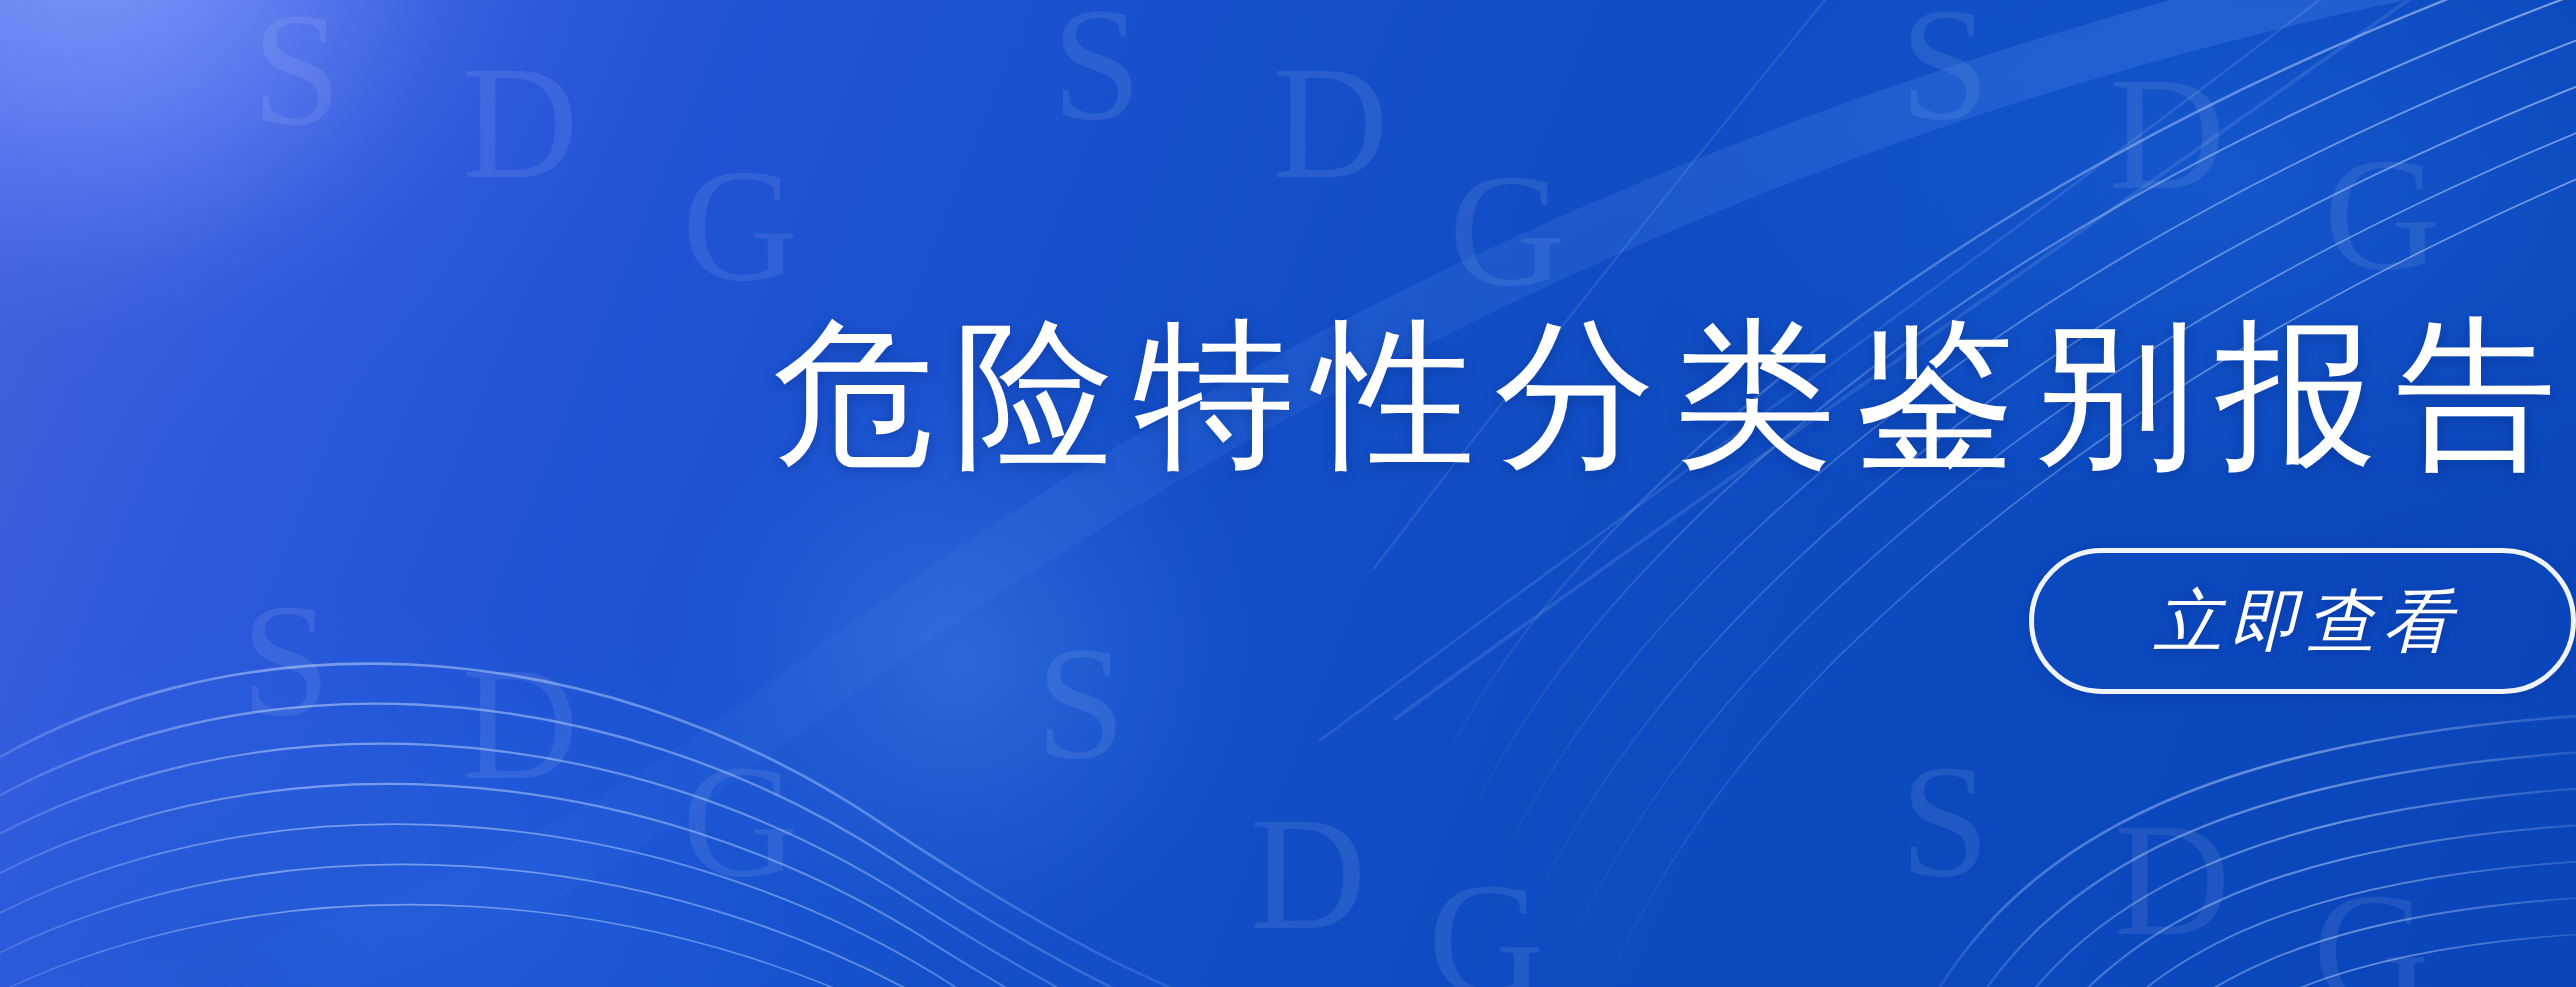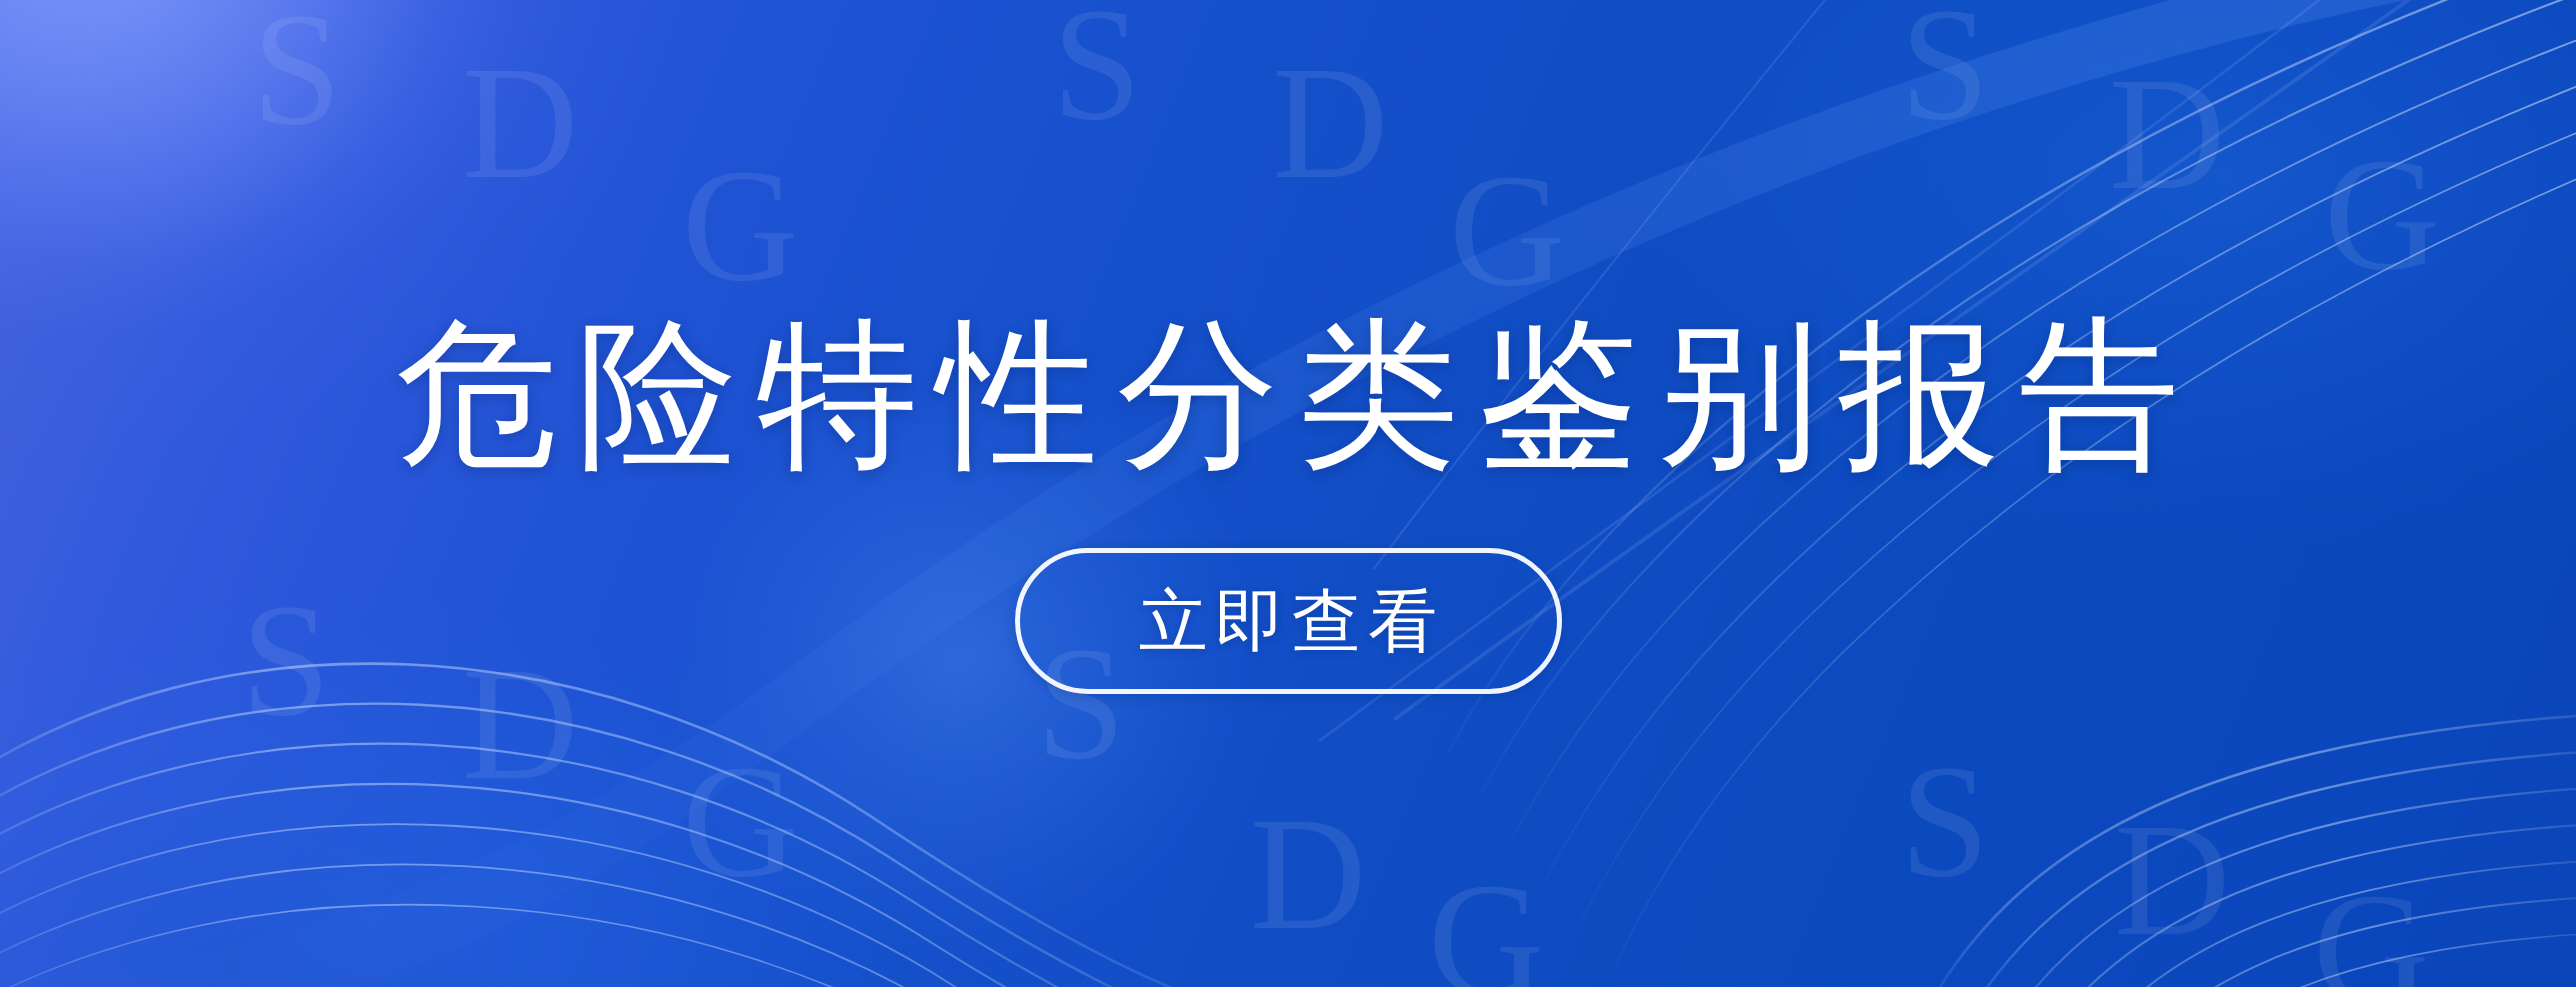--- a/index.html
+++ b/index.html
@@ -55,21 +55,21 @@
   }
 
   
   .content {
     position: relative;
     z-index: 5;
     width: 100%;
     height: 100%;
     display: flex;
     flex-direction: column;
-    align-items: center;
+    align-items: flex-end;
     justify-content: center;
   }
 
   .title {
     color: #ffffff;
     font-size: 161px;
     line-height: 1;
     font-weight: 500;
     letter-spacing: 19.3px;
     text-indent: 19.3px;
@@ -98,20 +98,21 @@
     color: #ffffff;
     font-size: 69px;
     font-weight: 500;
     letter-spacing: 7.5px;
     text-indent: 7.5px;
     line-height: 1;
     white-space: nowrap;
     cursor: pointer;
     box-shadow: 0 2.1px 11.8px rgba(6,34,104,0.25);
     text-shadow: 0 2.1px 8.6px rgba(4,30,96,0.3);
+    font-style: italic;
   }
 </style>
 </head>
 <body>
 
 <div class="banner">
 
   <div class="layer">
     <svg viewBox="0 0 4800 1840" preserveAspectRatio="none" xmlns="http://www.w3.org/2000/svg">
       <defs>

